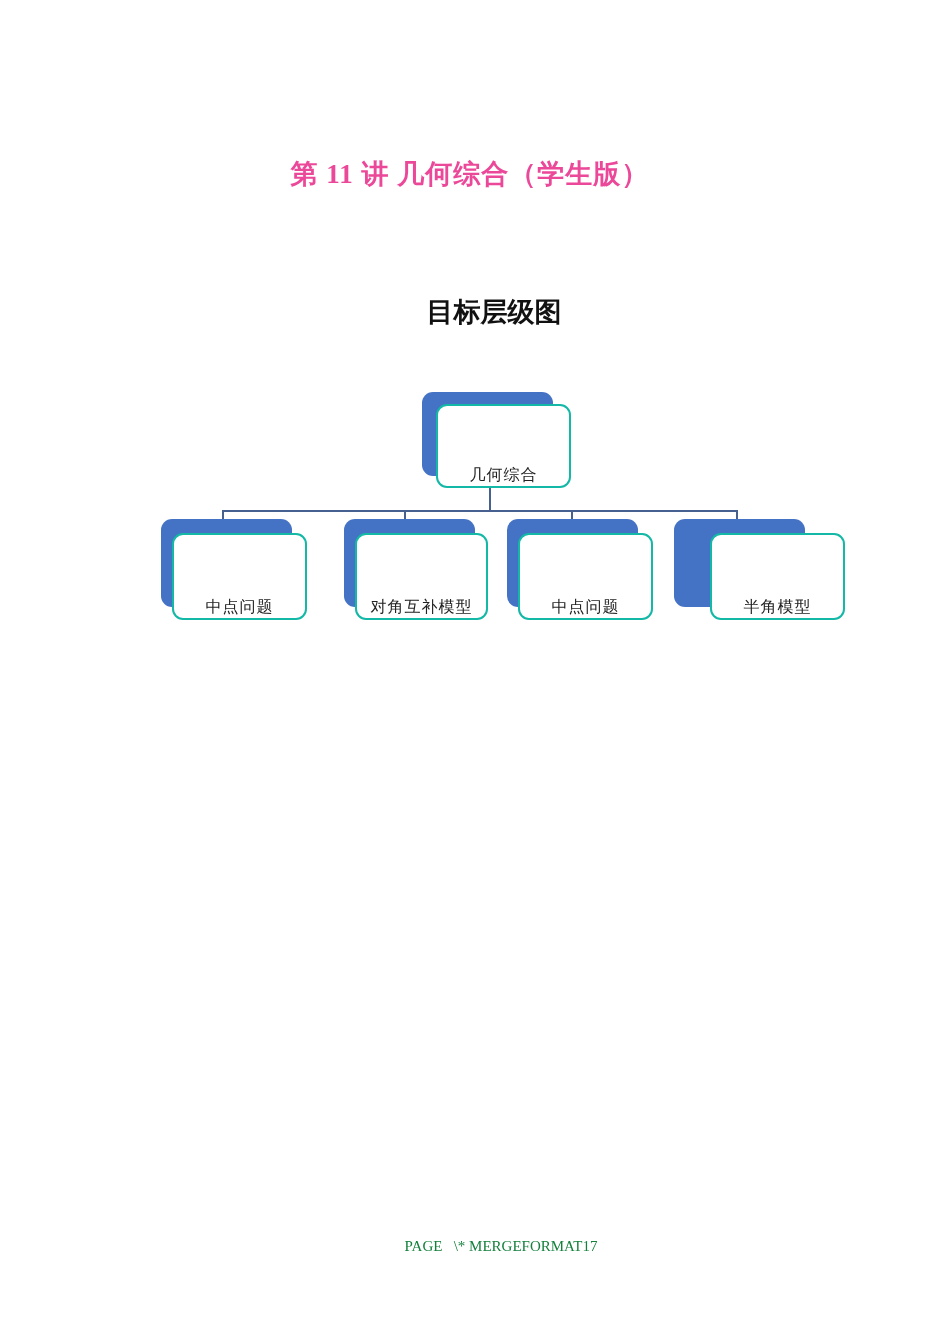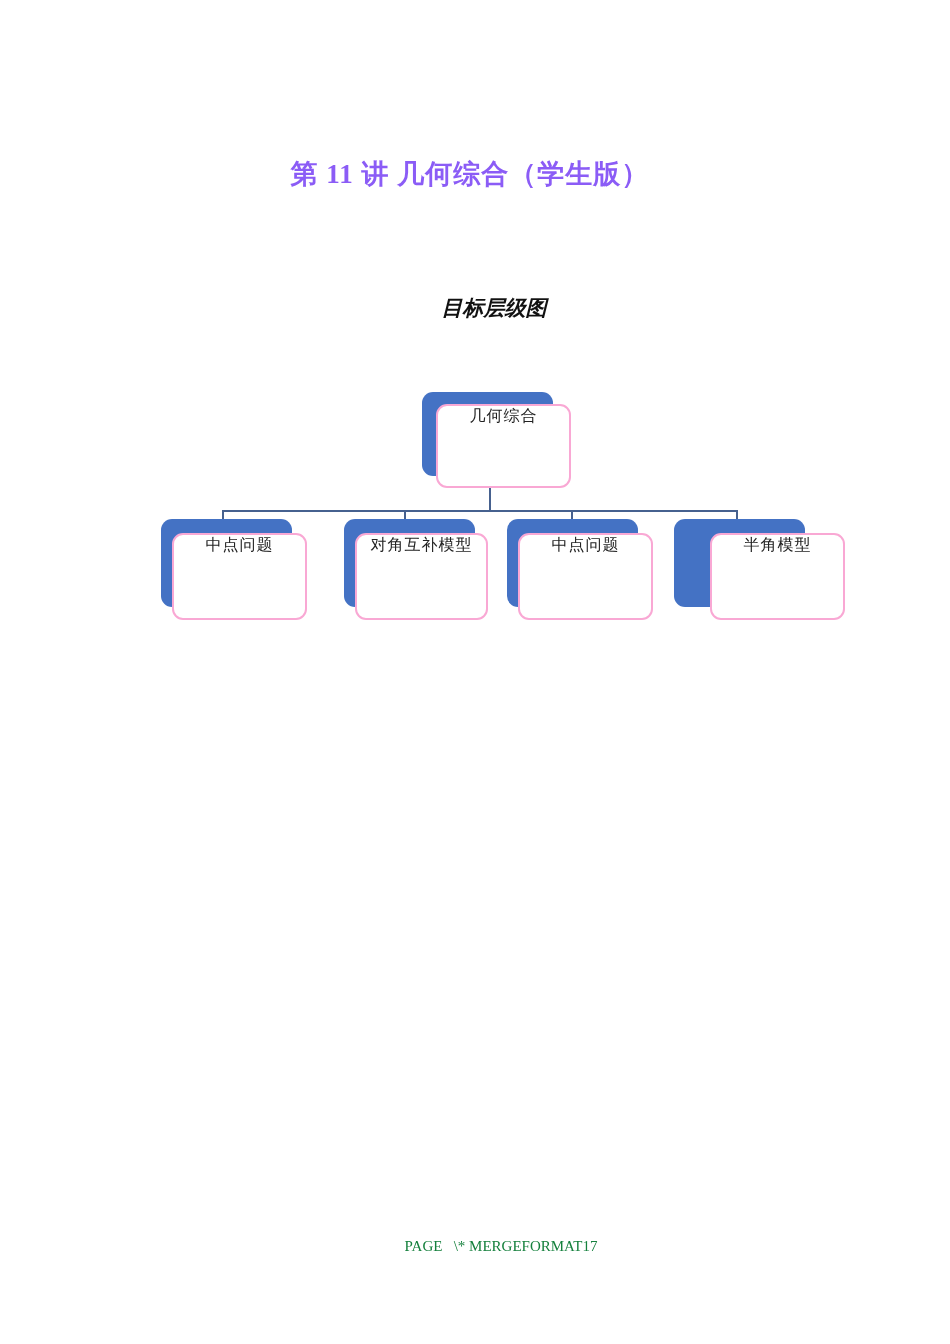--- a/index.html
+++ b/index.html
@@ -18,56 +18,55 @@
   }
   .doc-title {
     position: absolute;
     top: 156px;
     left: 0;
     right: 10px;
     text-align: center;
     font-size: 27px;
     font-weight: bold;
     letter-spacing: 1px;
-    color: #8b5cf6;
+    color: #ec4899;
   }
   .section-heading {
     position: absolute;
     top: 294px;
     left: 38px;
     right: 0;
     text-align: center;
-    font-size: 21px;
+    font-size: 27px;
     font-weight: bold;
     color: #111111;
-    font-style: italic;
   }
   .diagram {
     position: absolute;
     left: 0;
     top: 0;
     width: 950px;
     height: 700px;
   }
   .connector {
     position: absolute;
     background: #46618f;
   }
   .node-shadow {
     position: absolute;
     background: #4472C4;
     border-radius: 11px;
   }
   .node-box {
     position: absolute;
     background: #ffffff;
-    border: 2px solid #f9a8d4;
+    border: 2px solid #14b8a6;
     border-radius: 11px;
     display: flex;
-    align-items: flex-start;
+    align-items: flex-end;
     justify-content: center;
     box-sizing: border-box;
   }
   .node-label {
     font-size: 16px;
     color: #222222;
     letter-spacing: 1px;
     white-space: nowrap;
   }
   .page-footer {

